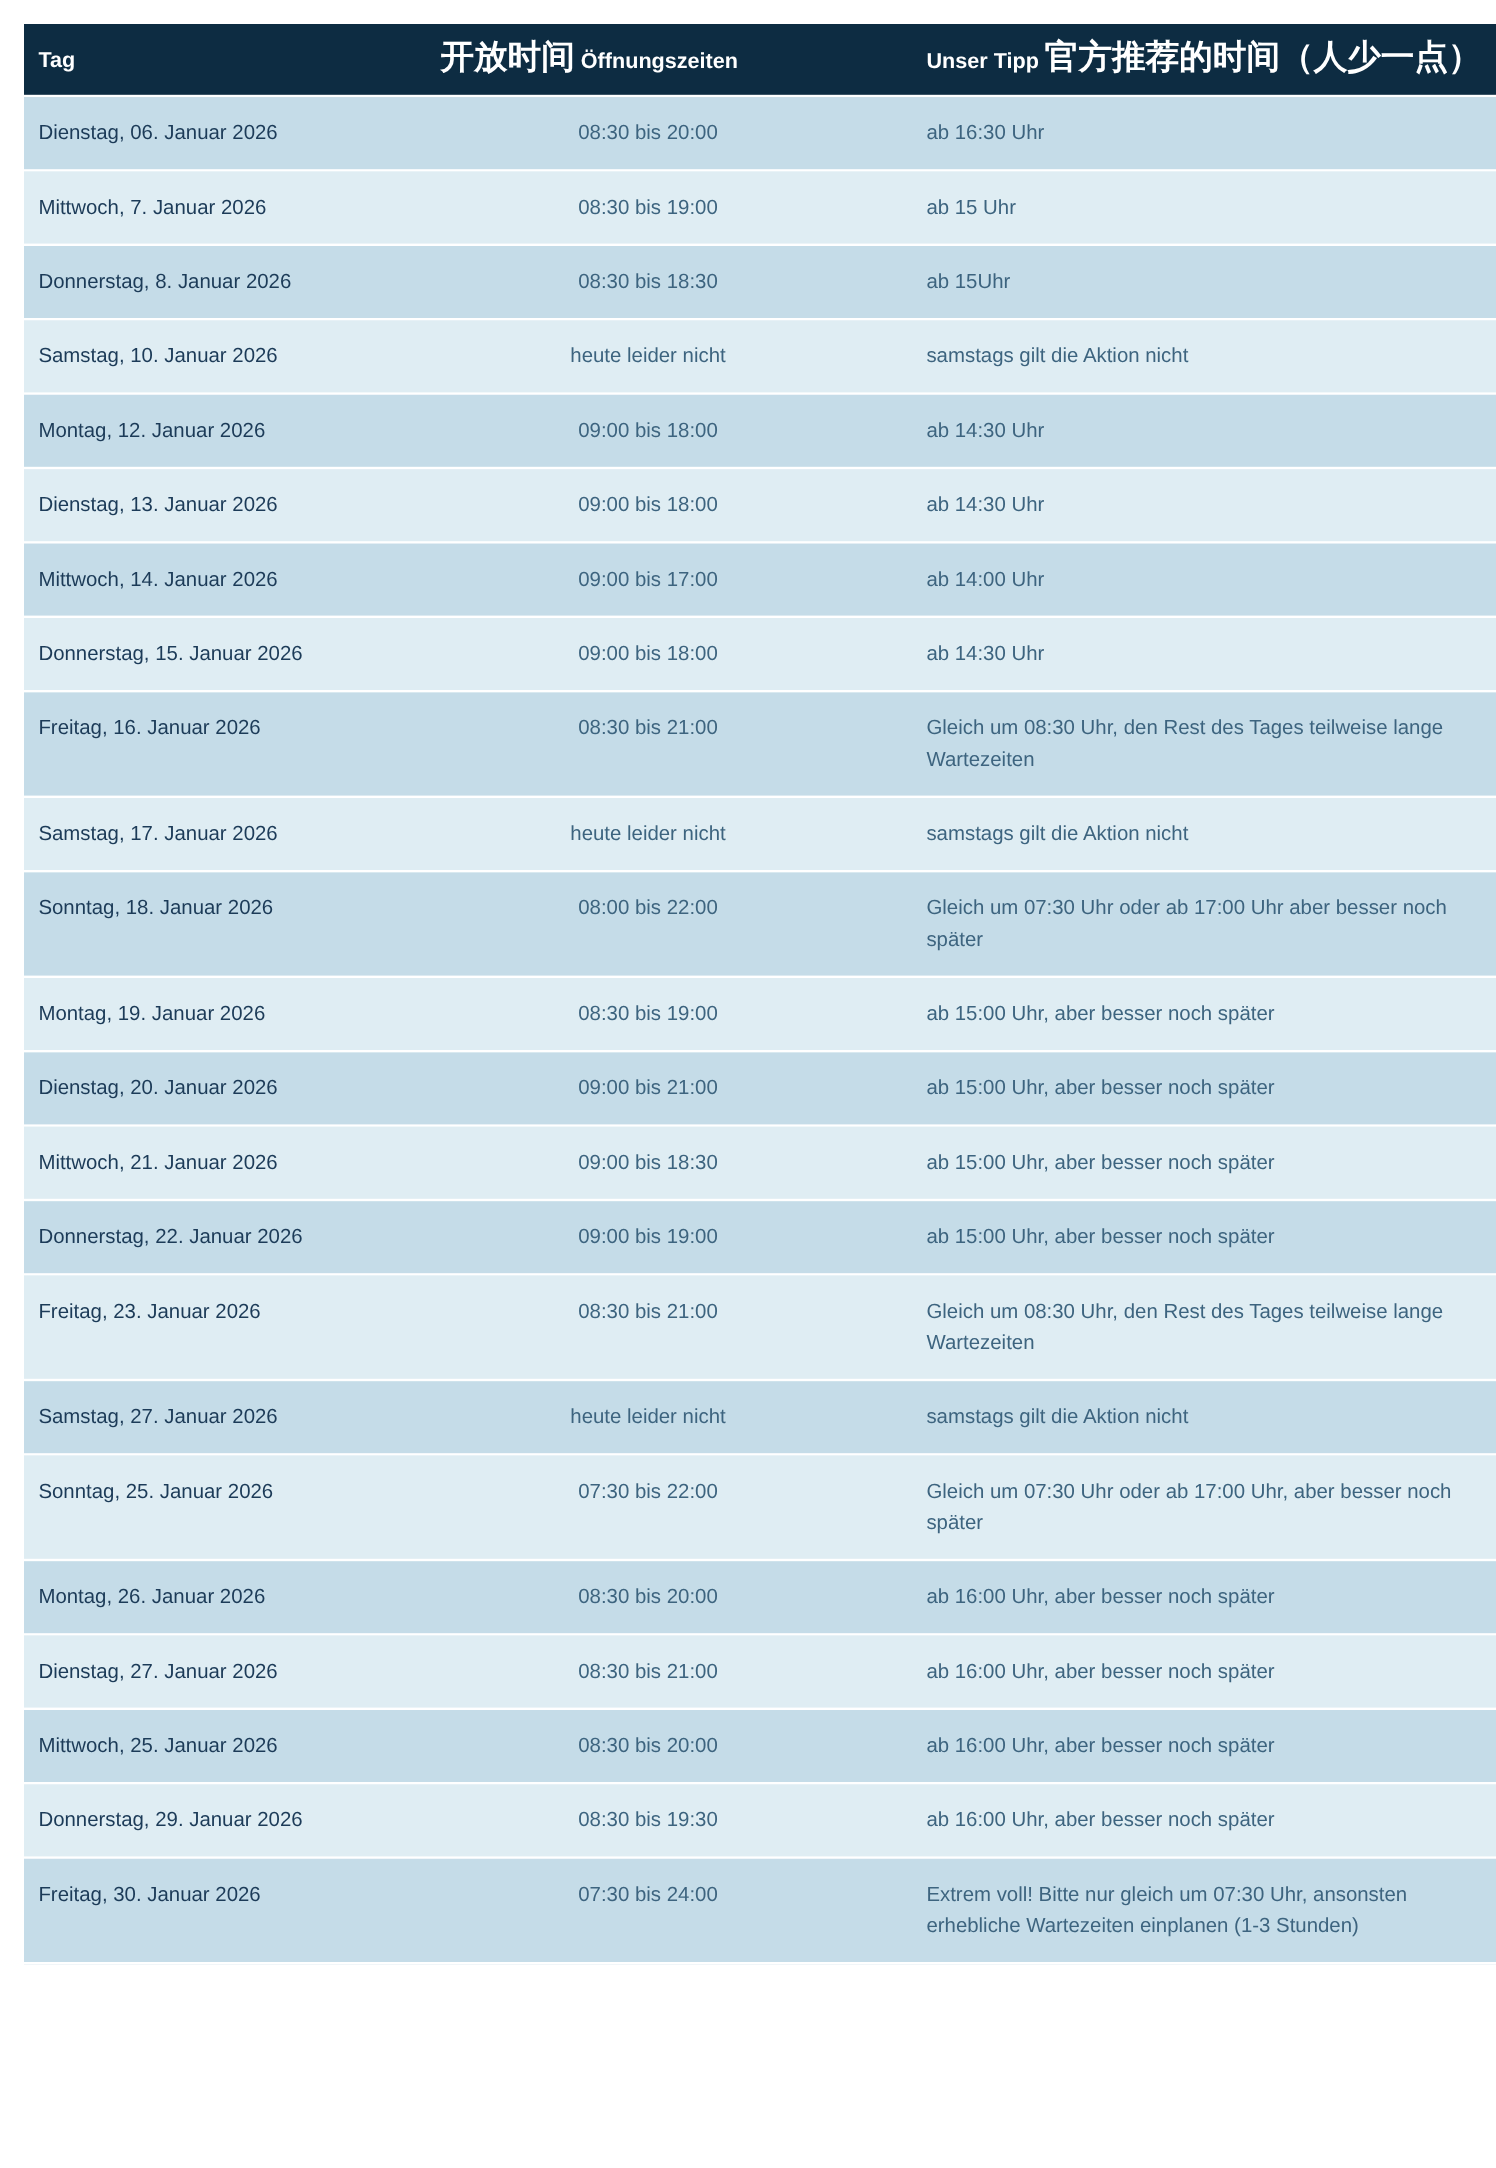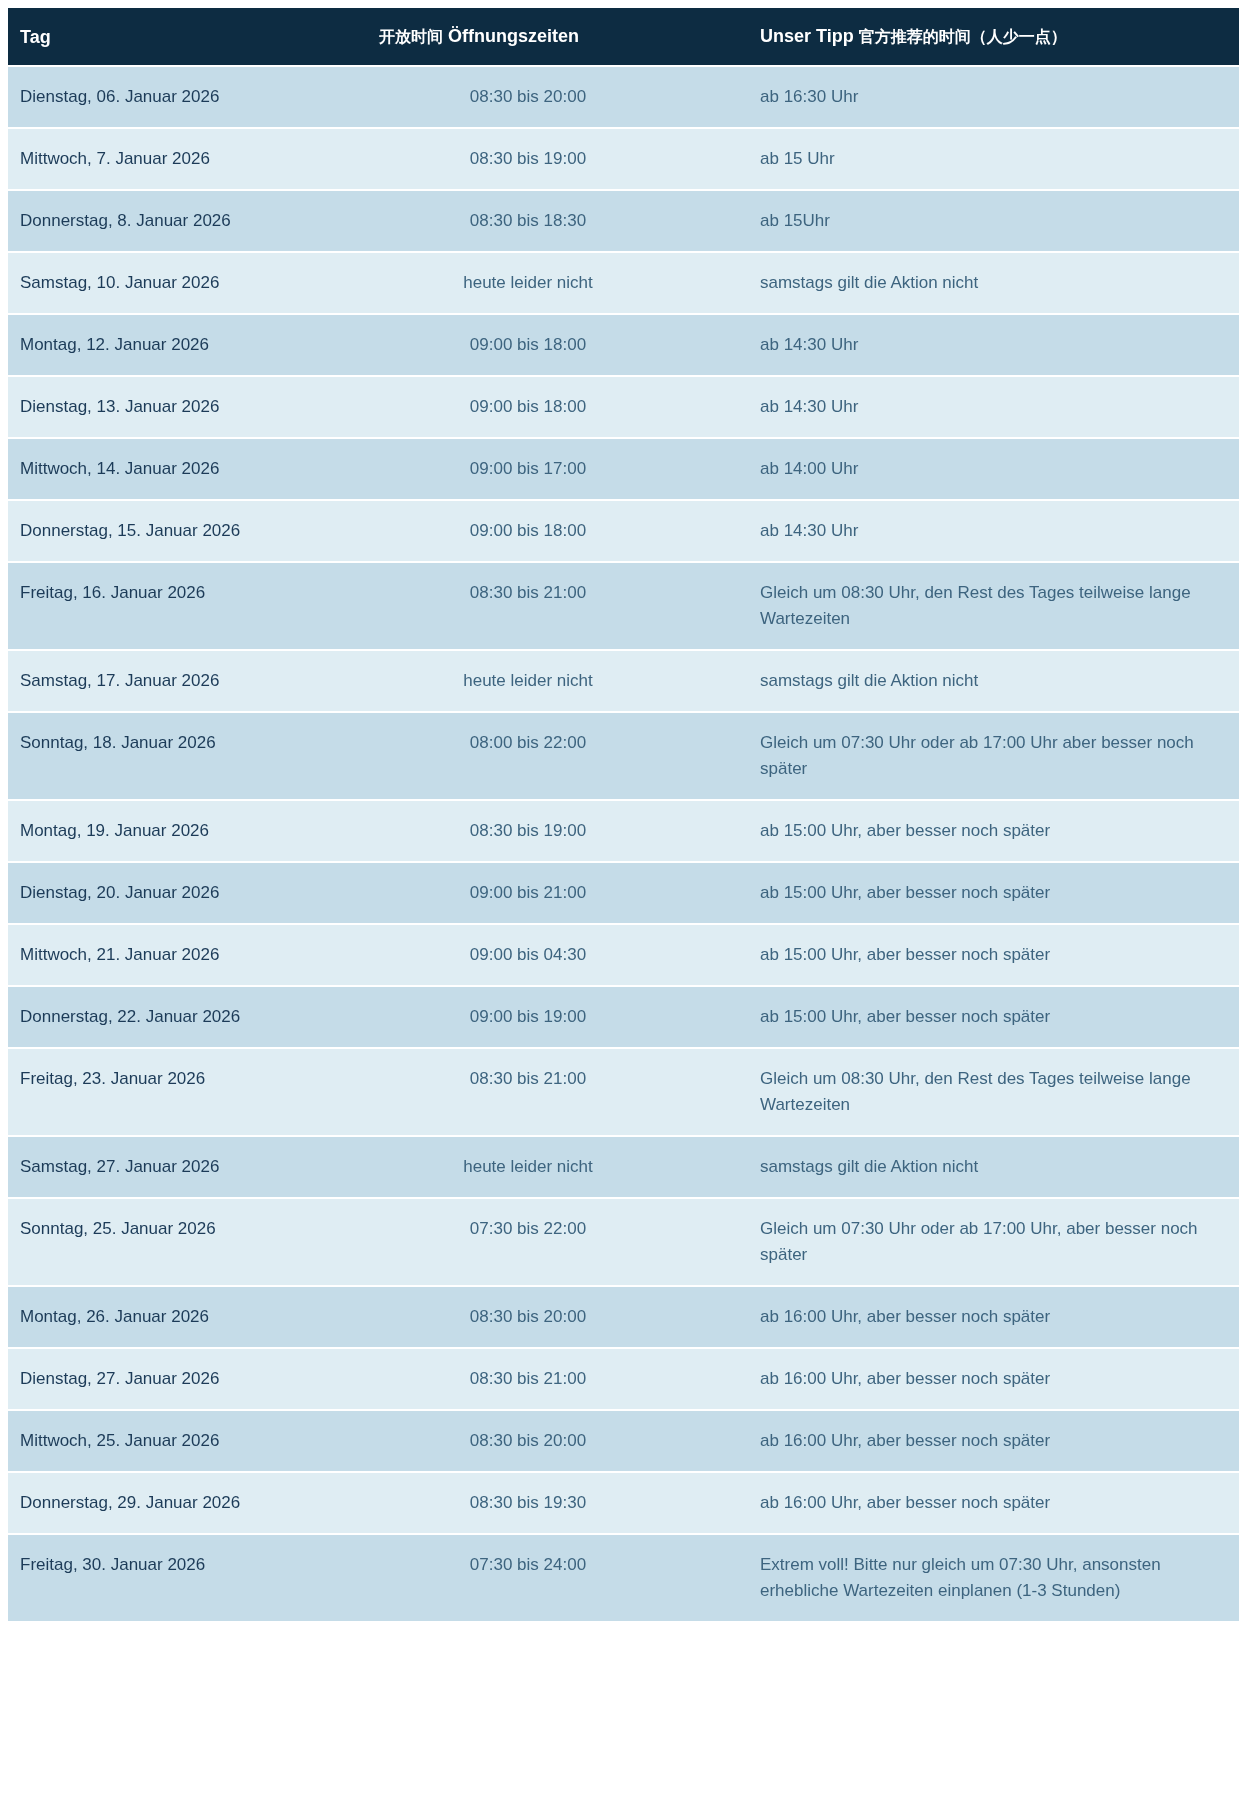--- a/index.html
+++ b/index.html
@@ -12,21 +12,21 @@
   }
   * { box-sizing: border-box; }
   html, body {
     margin: 0;
     padding: 0;
     background: #ffffff;
     font-family: "Liberation Sans", "DejaVu Sans", sans-serif;
   }
   .page {
     width: 1247px;
-    padding: 8px;
+    padding: 20px;
   }
   table.schedule {
     border-collapse: separate;
     border-spacing: 0;
     width: 1231px;
     table-layout: fixed;
   }
   col.c-day   { width: 300px; }
   col.c-hours { width: 440px; }
   col.c-tip   { width: 491px; }
@@ -39,21 +39,21 @@
     line-height: 26px;
     padding: 15px 12px;
     border-bottom: 2px solid #ffffff;
     vertical-align: middle;
     text-align: left;
   }
   thead th.th-day { padding-left: 12px; }
   thead th.th-hours { text-align: center; padding-right: 110px; }
   thead th.th-tip { padding-left: 12px; }
   thead .zh {
-    font-size: 16px;
+    font-size: 28px;
     font-weight: 700;
   }
 
   tbody td {
     font-size: 17px;
     line-height: 26px;
     padding: 17px 12px;
     border-bottom: 2px solid #ffffff;
     vertical-align: top;
   }
@@ -160,21 +160,21 @@
     <td class="hours">08:30 bis 19:00</td>
     <td class="tip">ab 15:00 Uhr, aber besser noch später</td>
   </tr>
         <tr>
     <td class="day">Dienstag, 20. Januar 2026</td>
     <td class="hours">09:00 bis 21:00</td>
     <td class="tip">ab 15:00 Uhr, aber besser noch später</td>
   </tr>
         <tr>
     <td class="day">Mittwoch, 21. Januar 2026</td>
-    <td class="hours">09:00 bis 04:30</td>
+    <td class="hours">09:00 bis 18:30</td>
     <td class="tip">ab 15:00 Uhr, aber besser noch später</td>
   </tr>
         <tr>
     <td class="day">Donnerstag, 22. Januar 2026</td>
     <td class="hours">09:00 bis 19:00</td>
     <td class="tip">ab 15:00 Uhr, aber besser noch später</td>
   </tr>
         <tr>
     <td class="day">Freitag, 23. Januar 2026</td>
     <td class="hours">08:30 bis 21:00</td>

